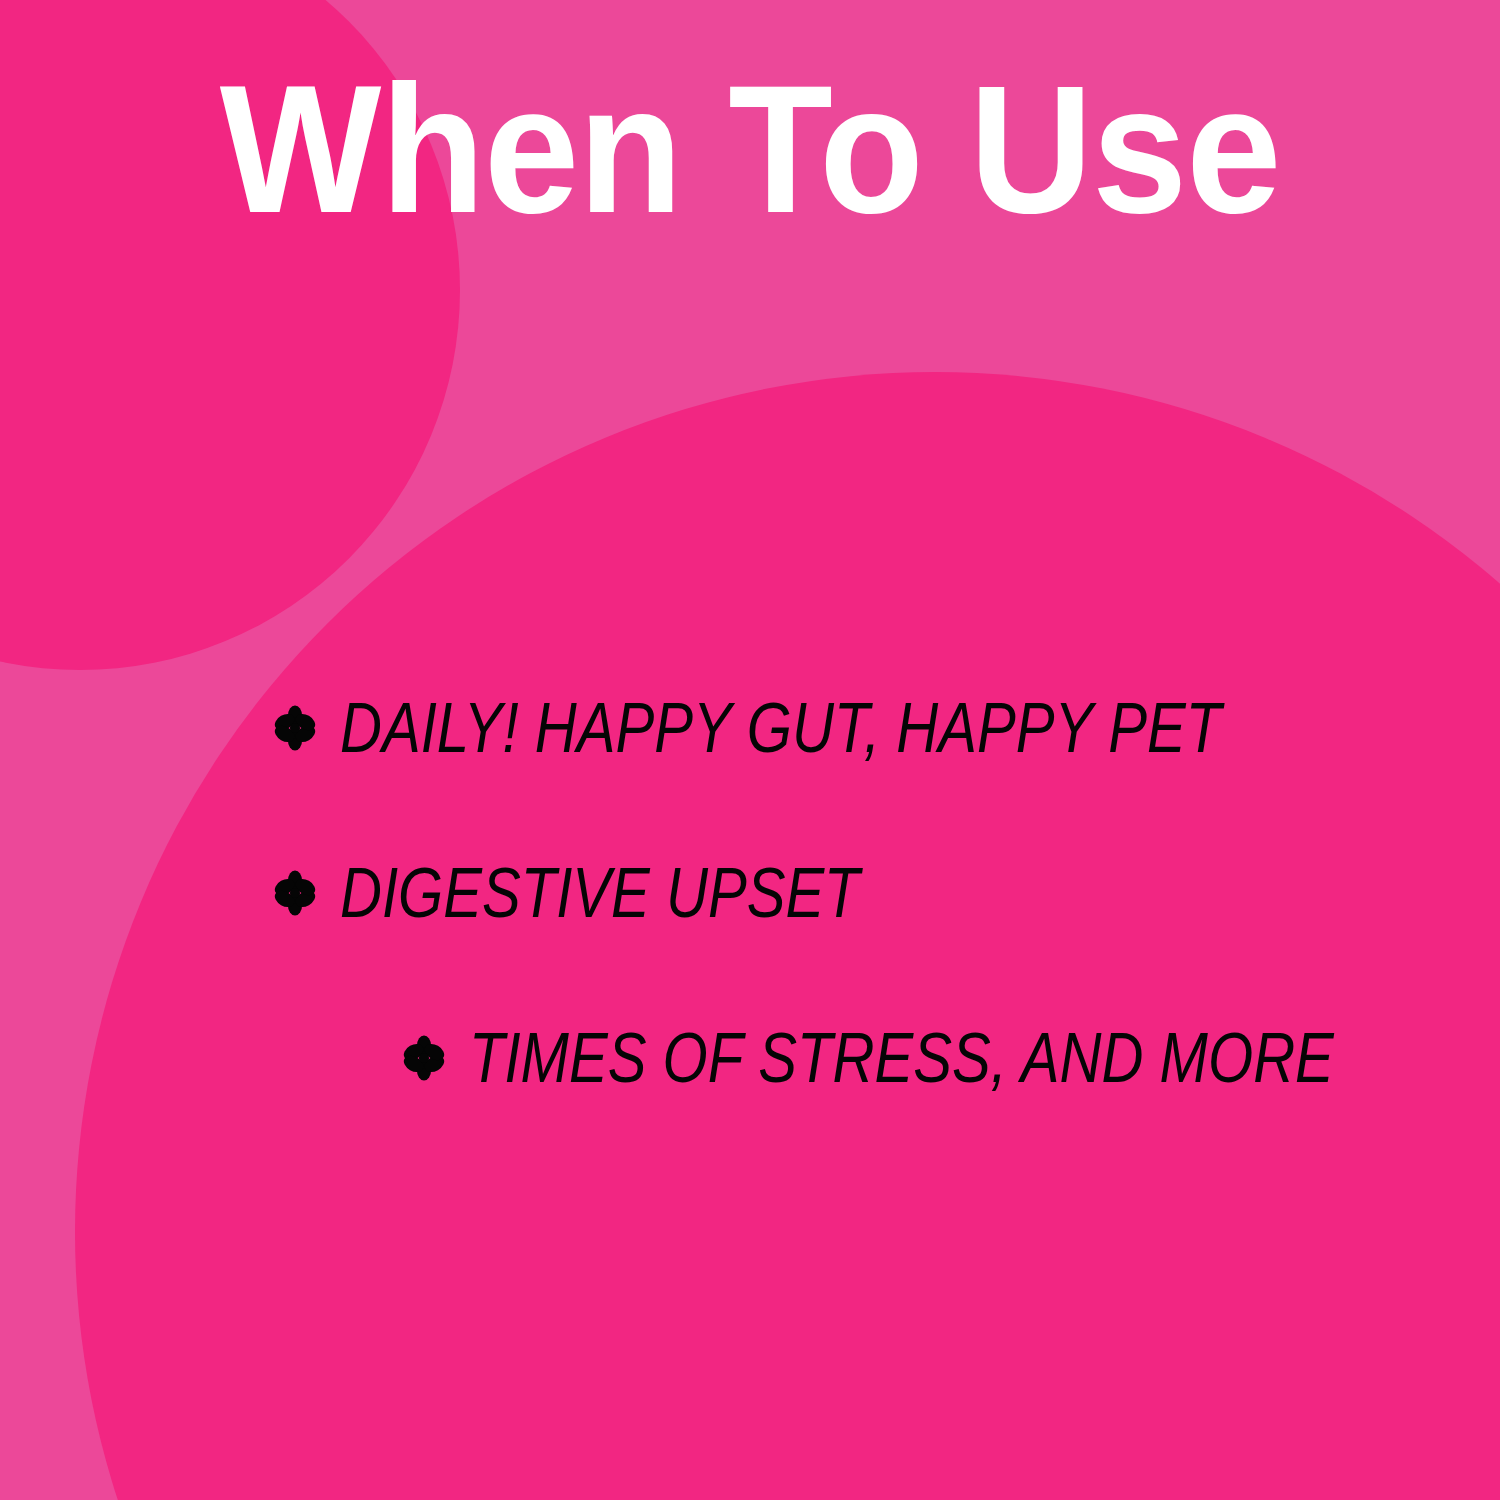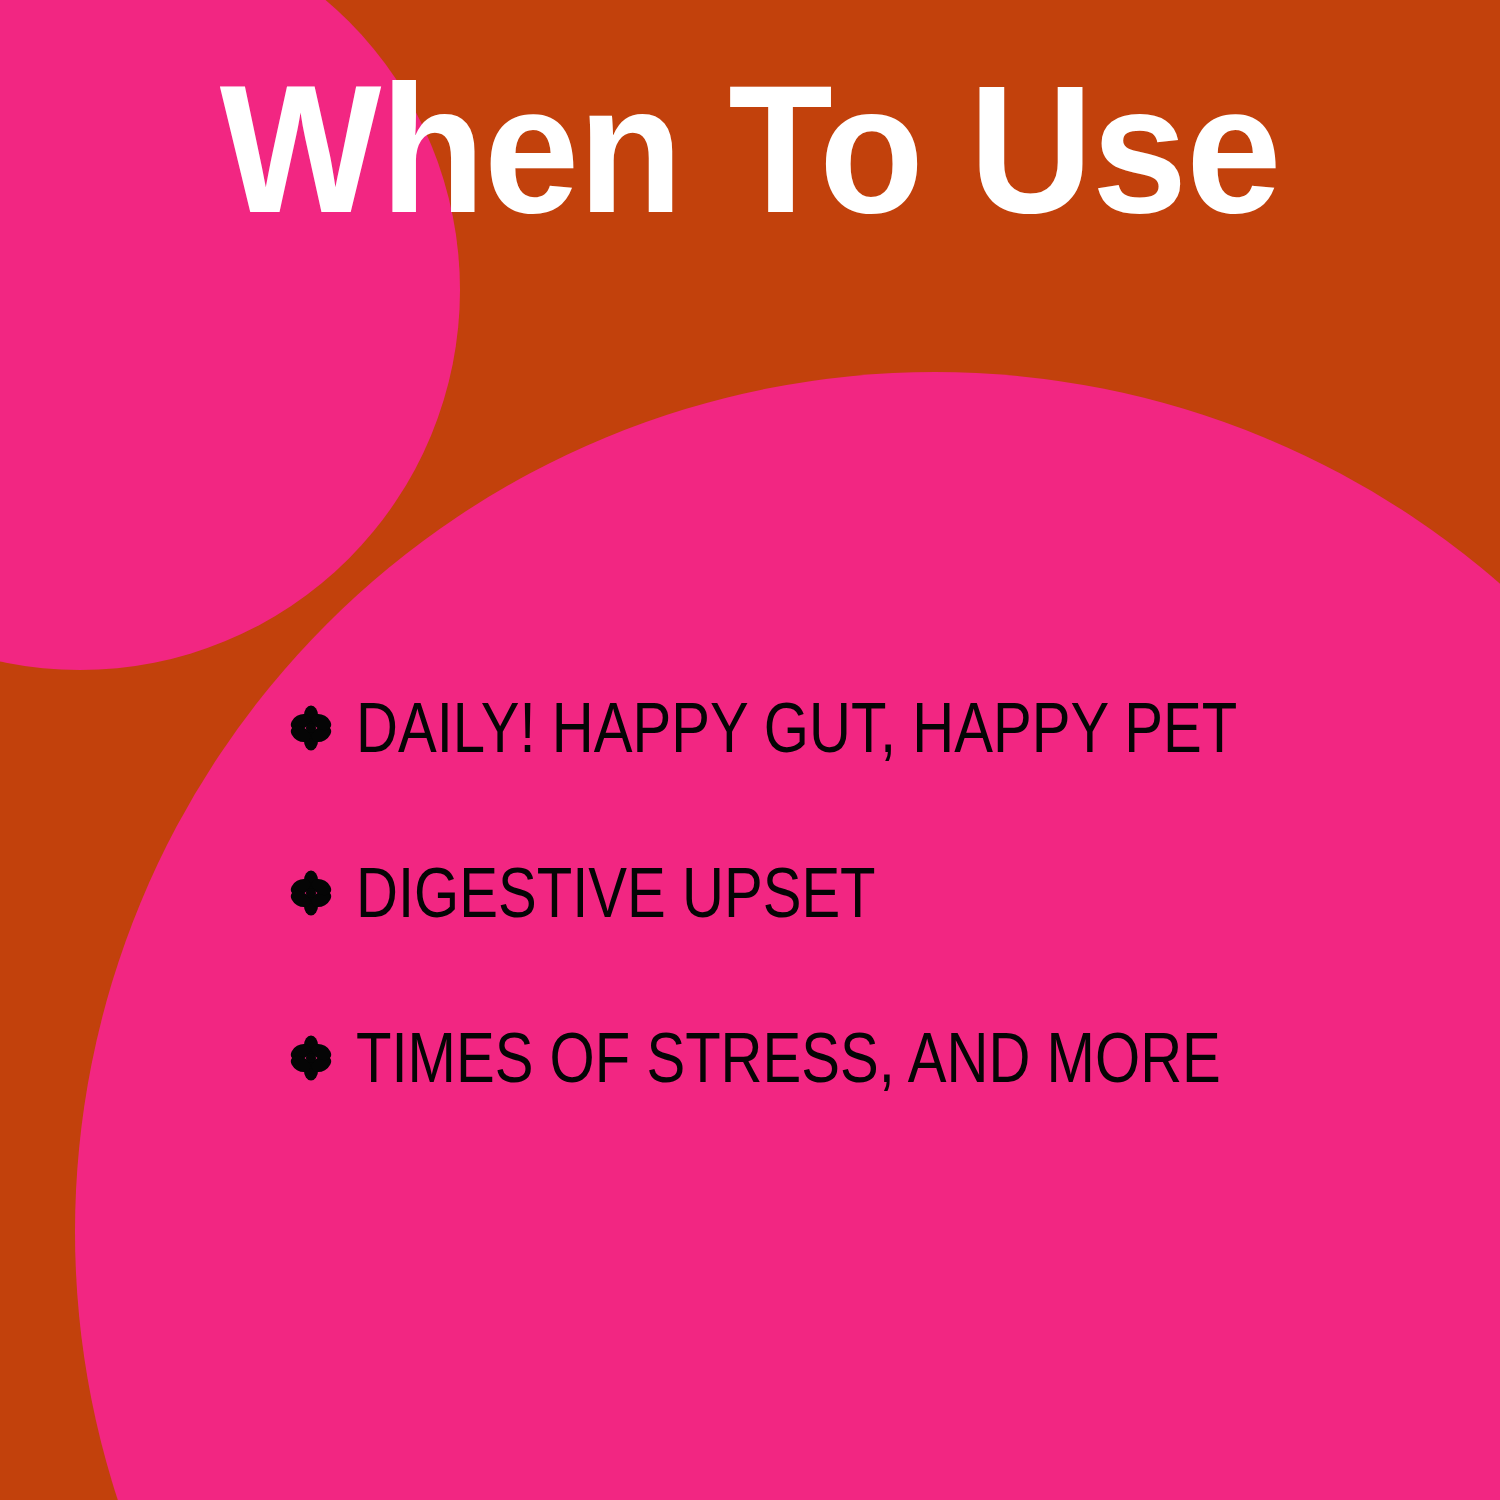--- a/index.html
+++ b/index.html
@@ -6,21 +6,21 @@
   html, body {
     margin: 0;
     padding: 0;
     background: #ffffff;
   }
   #canvas {
     position: relative;
     width: 1500px;
     height: 1500px;
     overflow: hidden;
-    background: #c2410c;
+    background: #ec4899;
     font-family: "Liberation Sans", sans-serif;
   }
 
   
   .shape {
     position: absolute;
     border-radius: 50%;
     pointer-events: none;
   }
   #circle-top-left {
@@ -57,35 +57,36 @@
     letter-spacing: -1px;
     transform: scaleX(0.94);
     transform-origin: center top;
     white-space: nowrap;
     margin: 0;
   }
 
   
   #bullet-list {
     position: absolute;
-    left: 288px;
+    left: 272px;
     top: 672px;
     width: 1180px;
     margin: 0;
     padding: 0;
     list-style: none;
     z-index: 5;
+    font-style: italic;
   }
   .bullet-row {
     display: flex;
     align-items: center;
     height: 111px;
     margin-bottom: 54px;
   }
-  .bullet-row:last-child { margin-bottom: 0; }
+  .bullet-row:last-child { margin-bottom: 0; justify-content: flex-end; }
 
   .bullet-icon {
     flex: 0 0 auto;
     width: 46px;
     height: 46px;
     margin-right: 22px;
     color: #050505;
     display: block;
   }
   .bullet-icon svg { display: block; width: 46px; height: 46px; }

